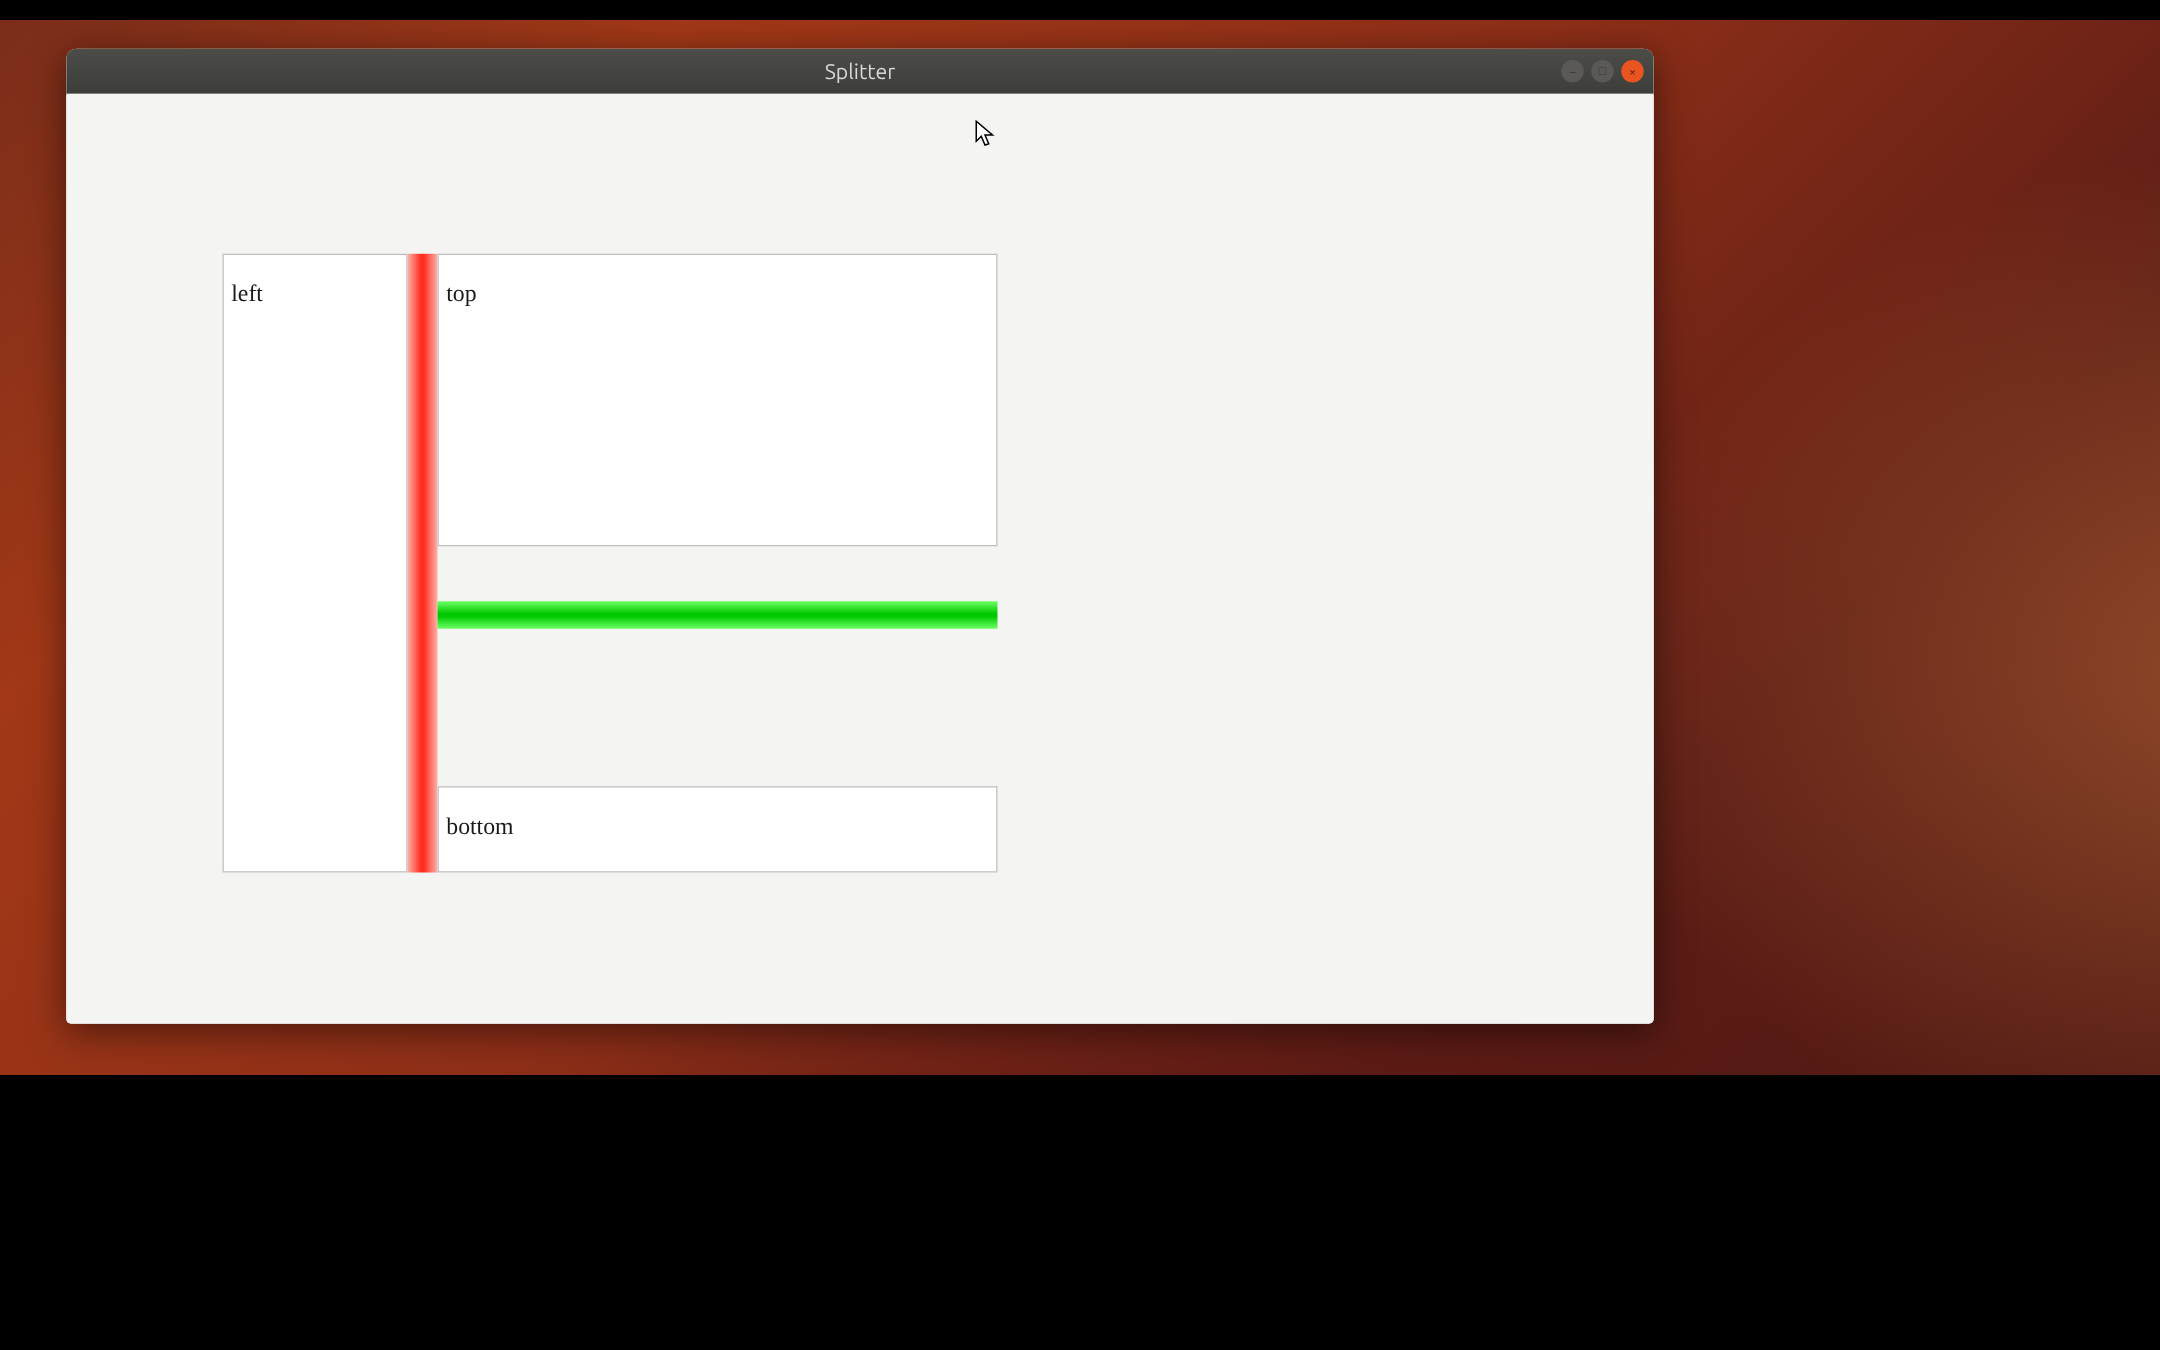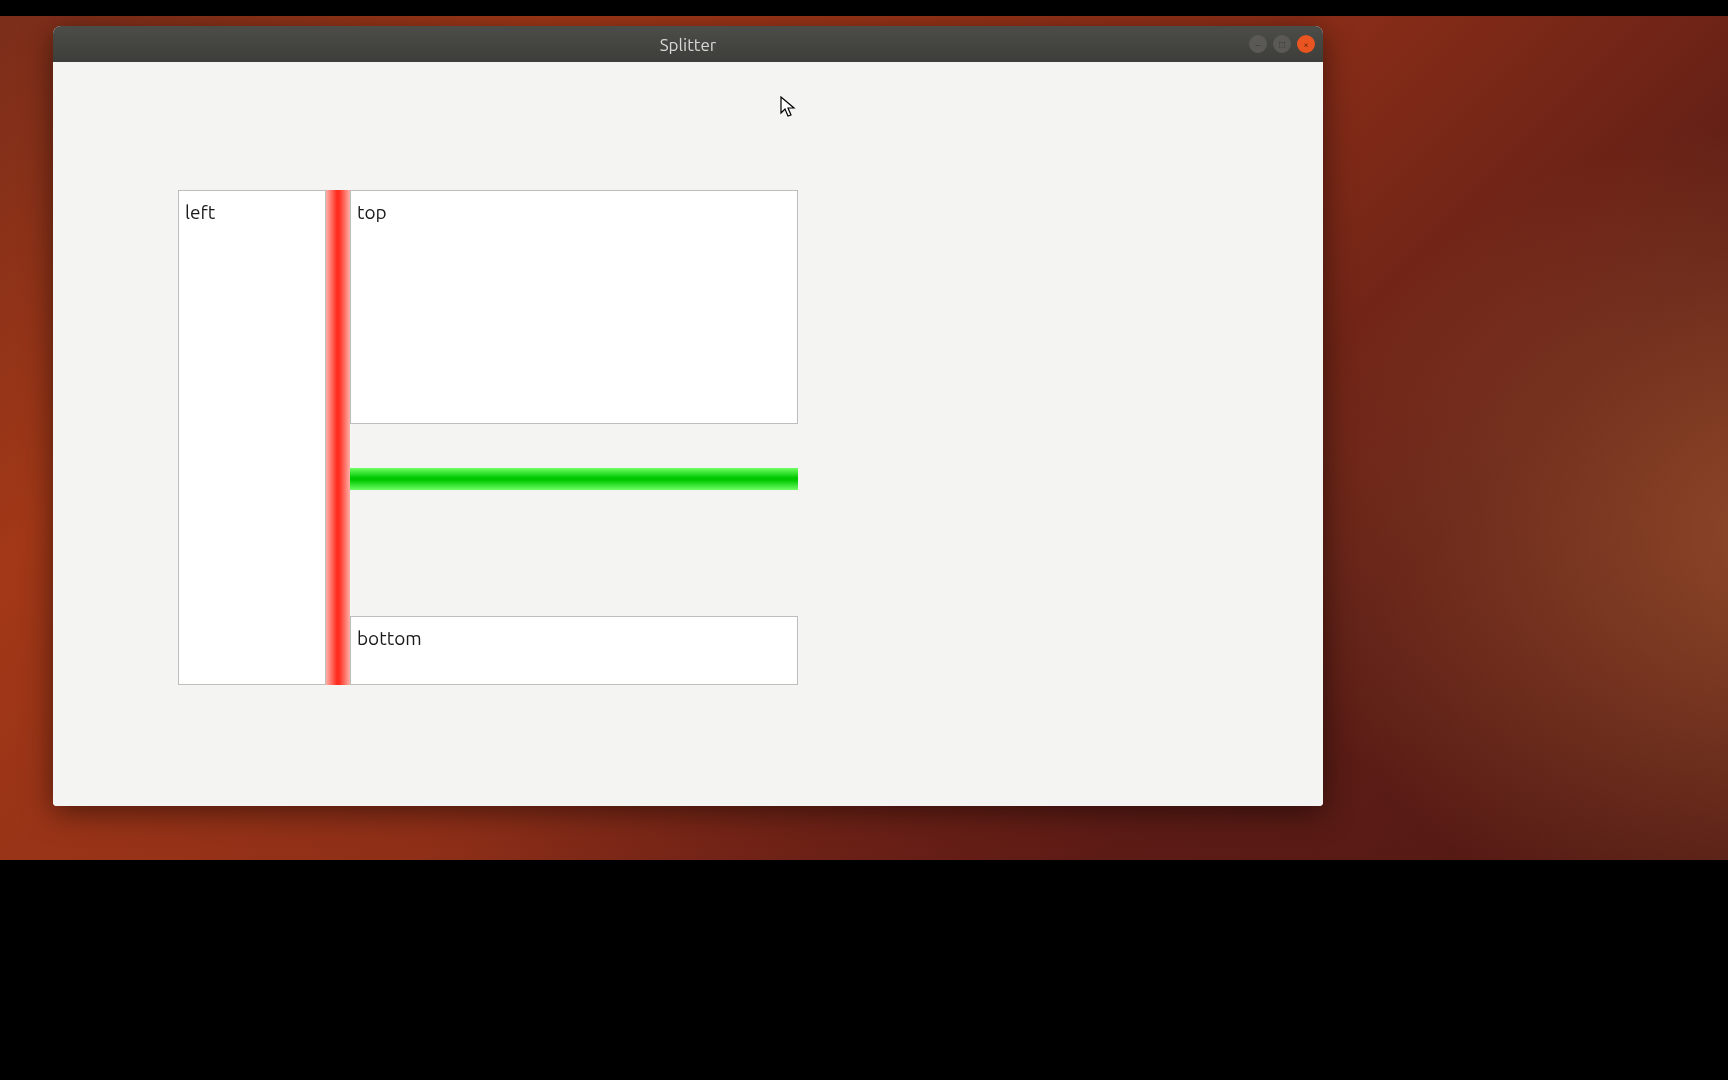--- a/index.html
+++ b/index.html
@@ -28,21 +28,21 @@
     left: 0; right: 0;
     background: #000;
     height: 16px;
   }
   .letterbox-top { top: 0; }
   .letterbox-bottom { bottom: 0; height: 220px; }
 
   .window {
     position: absolute;
     left: 53px;
-    top: 26px;
+    top: 39px;
     width: 1270px;
     height: 780px;
     border-radius: 8px 8px 4px 4px;
     box-shadow: 0 6px 30px rgba(0,0,0,0.5);
     overflow: hidden;
     background: #f3f3f2;
   }
 
   .titlebar {
     height: 36px;
@@ -95,23 +95,24 @@
     top: 128px;
     width: 620px;
     height: 495px;
     display: flex;
   }
 
   .pane {
     background: #fff;
     border: 1px solid #bdbdbd;
     box-sizing: border-box;
-    padding: 10px 6px;
+    padding: 21px 6px;
     font-size: 19px;
     color: #1a1a1a;
+    font-family: Liberation Serif, serif;
   }
 
   .left-pane {
     width: 148px;
     height: 100%;
   }
 
   .v-splitter {
     width: 24px;
     height: 100%;

